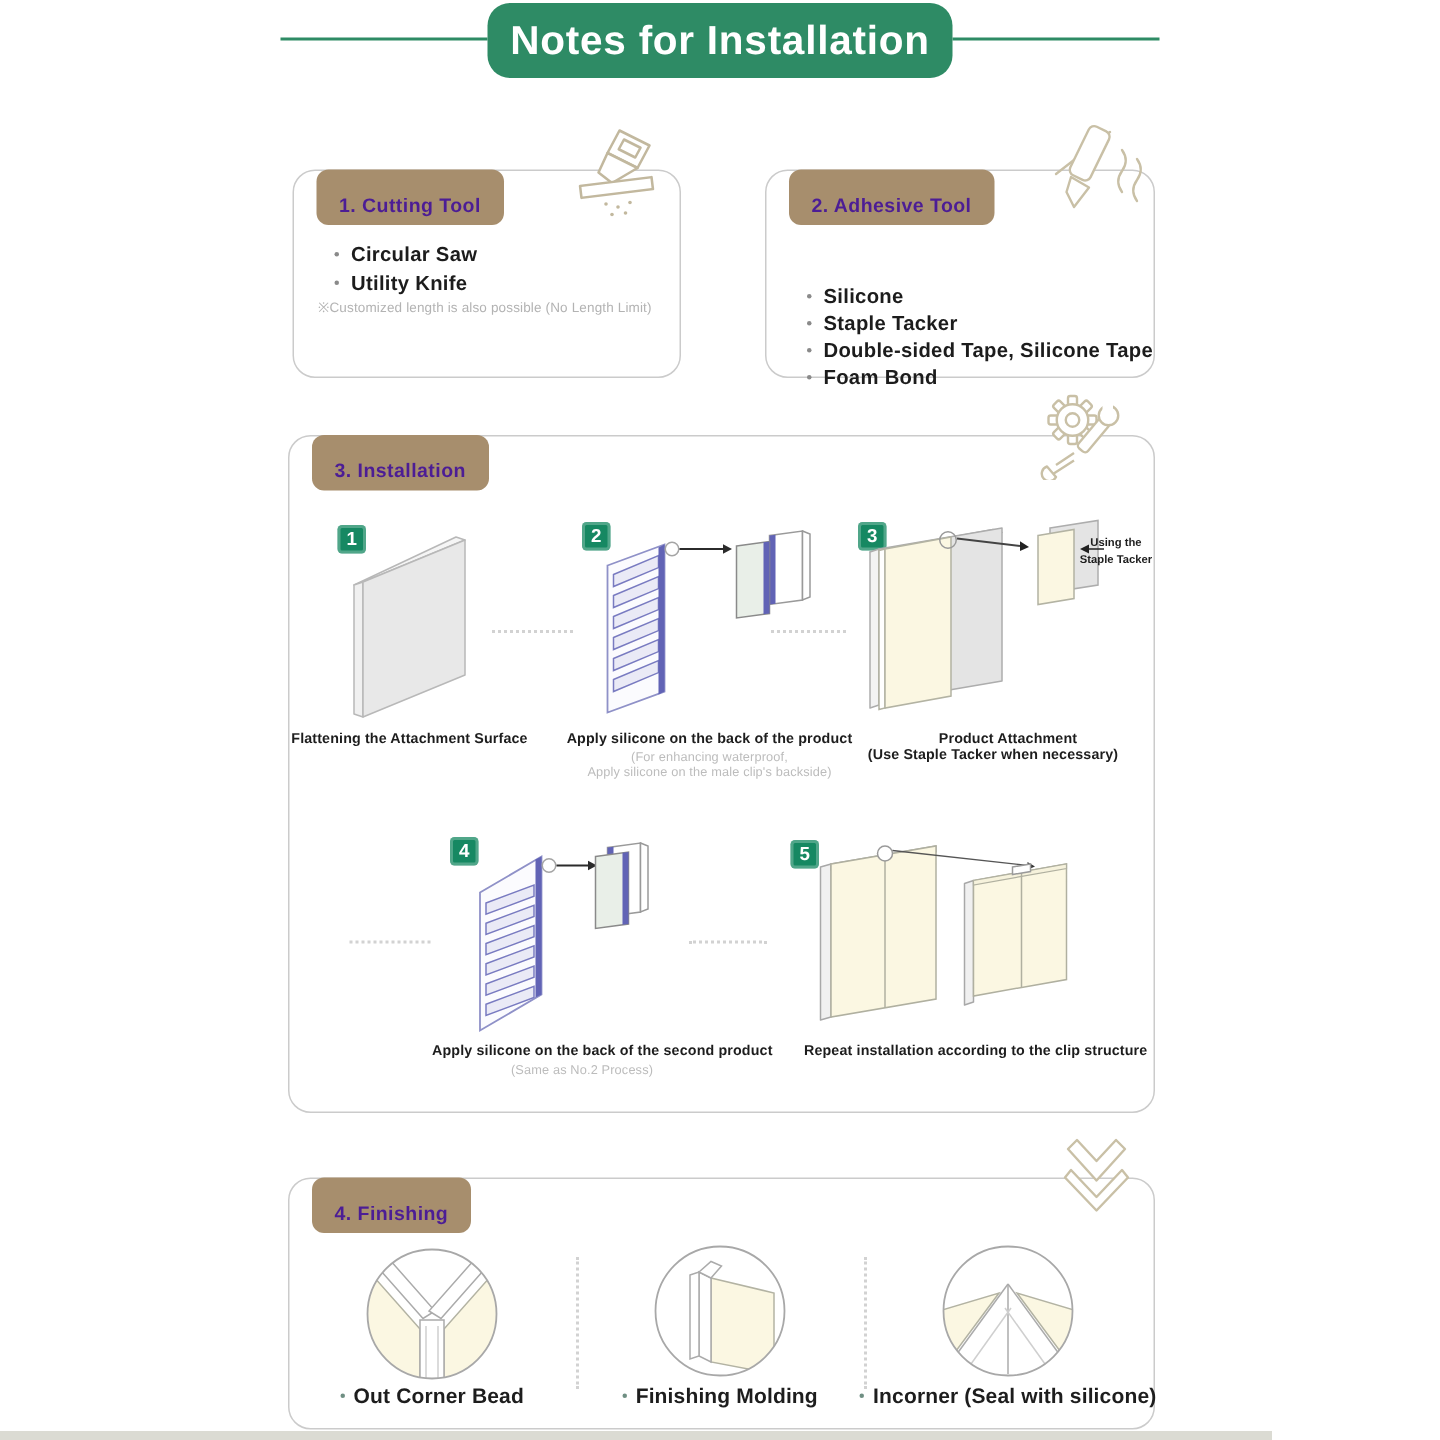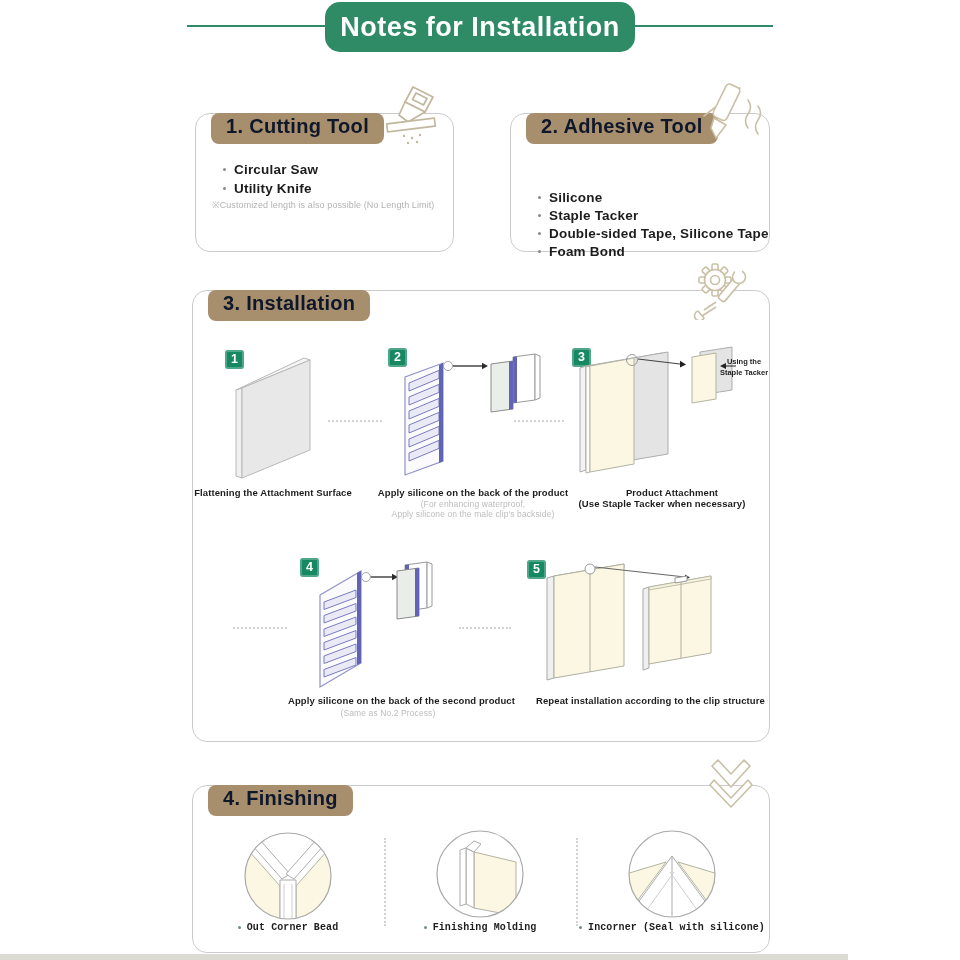--- a/index.html
+++ b/index.html
@@ -5,22 +5,22 @@
   html,body{margin:0;padding:0;background:#fff;}
   .page{position:relative;width:848px;height:960px;background:#fff;overflow:hidden;
         font-family:"Liberation Sans",sans-serif;}
   
   .hline{position:absolute;top:25px;height:2px;background:#2E8B65;}
   .title-pill{position:absolute;left:325px;top:2px;width:310px;height:50px;background:#2E8B65;
         border-radius:15px;color:#fff;font-size:27px;font-weight:bold;text-align:center;
         line-height:50px;letter-spacing:.5px;}
   
   .card{position:absolute;background:#fff;border:1px solid #CBCBCB;border-radius:15px;}
-  .card-label{position:absolute;left:15px;top:-1px;background:#A78E6D;color:#0f172a;
-        font-size:20px;font-weight:bold;padding:2px 15px 6px 15px;border-radius:8px;
+  .card-label{position:absolute;left:15px;top:-1px;background:#A78E6D;color:#4c1d95;
+        font-size:13px;font-weight:bold;padding:16px 15px 6px 15px;border-radius:8px;
         letter-spacing:.3px;white-space:nowrap;}
   
   .tool-list{position:absolute;}
   .tool-item{display:flex;align-items:center;gap:8px;font-size:13.5px;font-weight:bold;
         color:#1c1c1c;height:19px;letter-spacing:.2px;}
   .dot{width:3px;height:3px;border-radius:50%;background:#8a8a8a;flex:0 0 auto;}
   .note{position:absolute;font-size:9px;color:#B3B3B3;letter-spacing:.1px;white-space:nowrap;}
   
   .badge{position:absolute;width:19px;height:19px;background:#168862;border-radius:3px;
         color:#fff;font-size:12.5px;font-weight:bold;text-align:center;line-height:19px;
@@ -29,21 +29,21 @@
         color:#1d1d1d;letter-spacing:.1px;white-space:nowrap;}
   .subcap{position:absolute;width:220px;text-align:center;font-size:8.5px;color:#BCBCBC;
         letter-spacing:.1px;white-space:nowrap;}
   .dotsep-h{position:absolute;height:0;border-top:2px dotted #D2D2D2;}
   .dotsep-v{position:absolute;width:0;border-left:2px dotted #D2D2D2;}
   .annot{position:absolute;width:56px;text-align:center;font-size:7.5px;font-weight:bold;
         color:#1d1d1d;line-height:11px;}
   .diagram{position:absolute;}
   
   .fin-cap{position:absolute;width:200px;display:flex;align-items:center;justify-content:center;
-        gap:6px;font-size:10px;font-weight:bold;color:#1d1d1d;letter-spacing:.1px;white-space:nowrap;font-family:Liberation Mono, monospace;}
+        gap:6px;font-size:14px;font-weight:bold;color:#1d1d1d;letter-spacing:.1px;white-space:nowrap;}
   .fin-dot{width:3px;height:3px;border-radius:50%;background:#6f8f83;flex:0 0 auto;}
   .bottom-band{position:absolute;left:0;top:954px;width:960px;height:6px;background:#DBDBD3;}
 </style>
 </head>
 <body>
 
 <div class="page">
 
   <div class="hline" style="left:187px;width:138px;"></div>
   <div class="hline" style="left:635px;width:138px;"></div>

